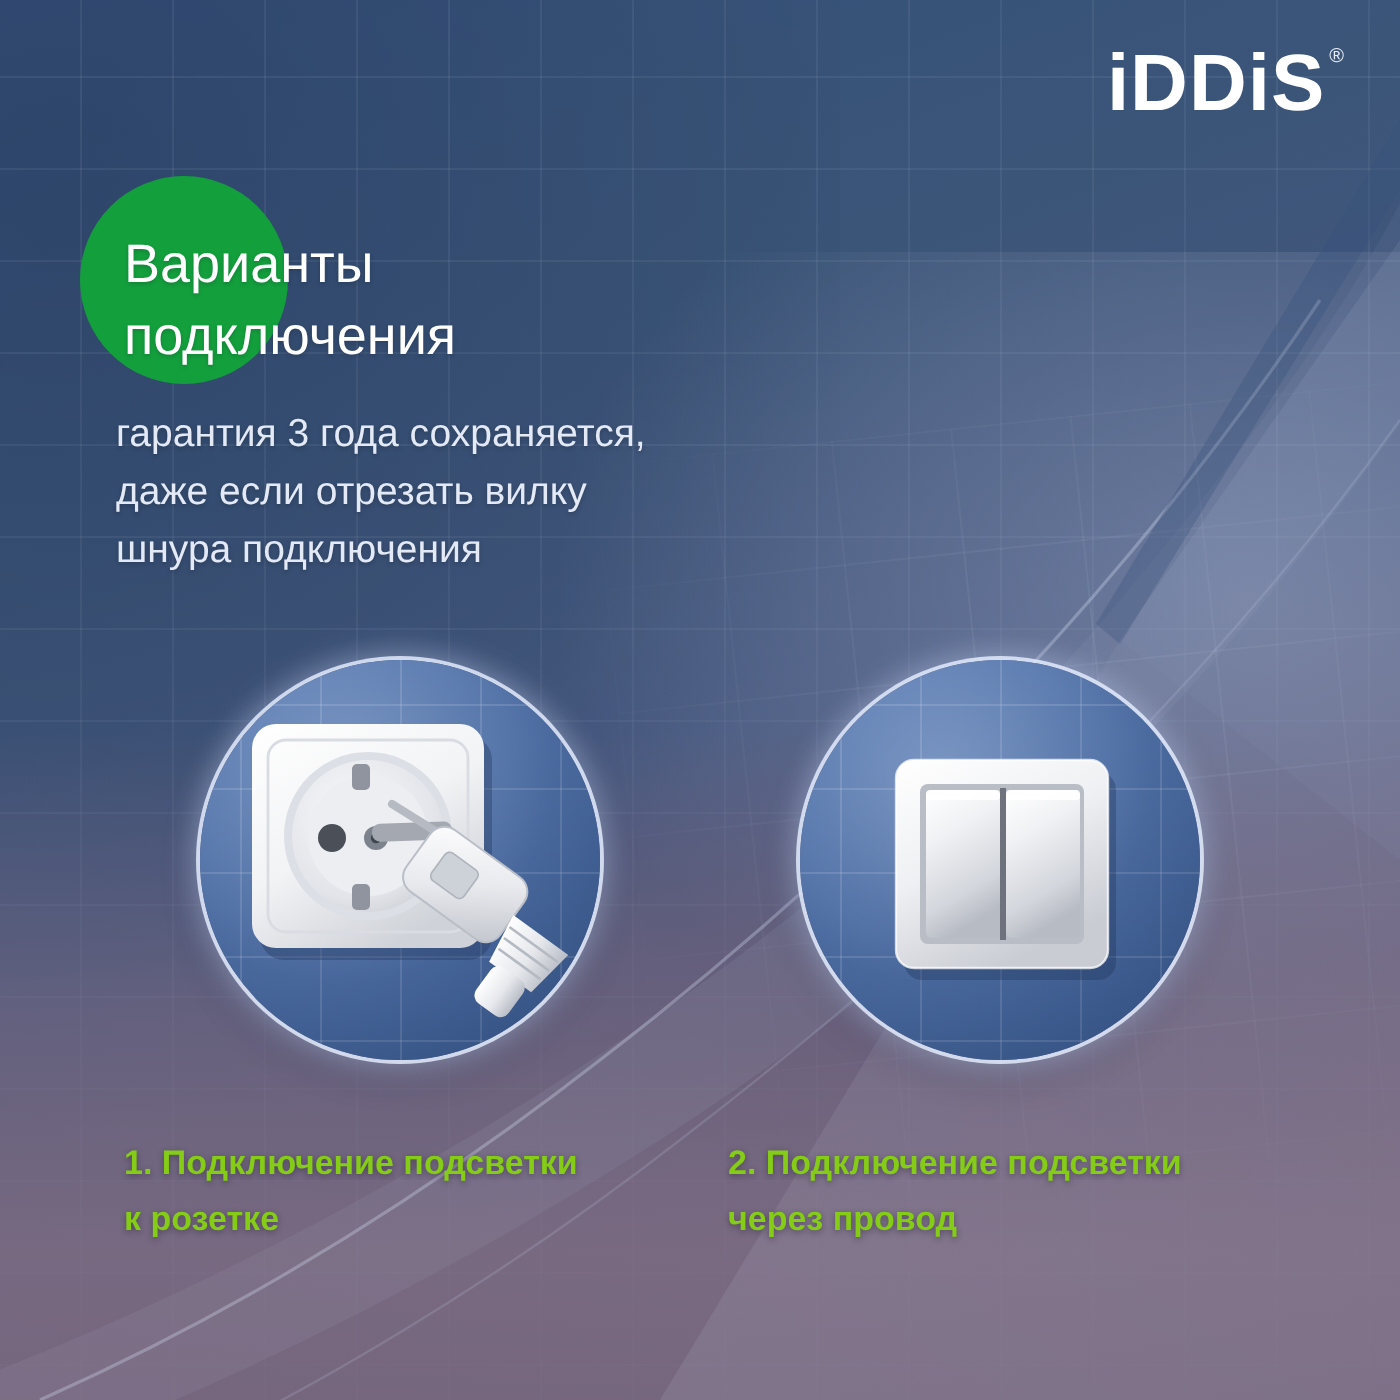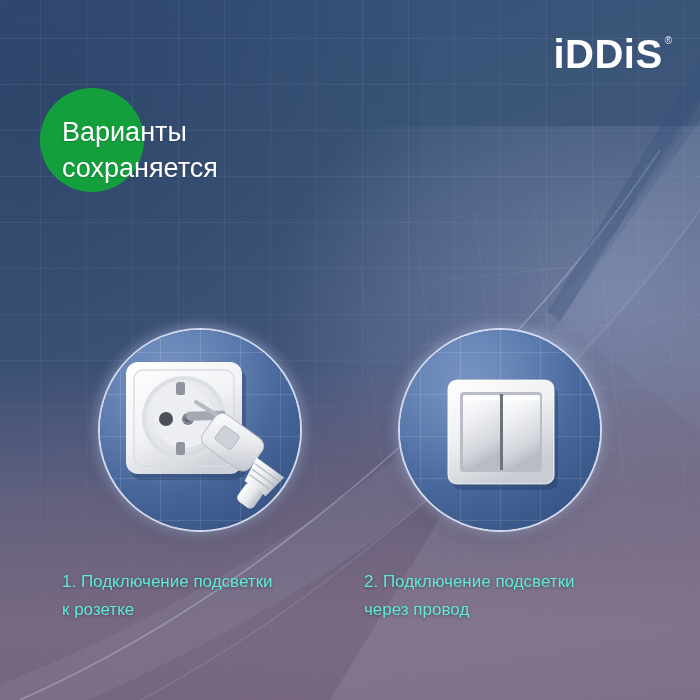--- a/index.html
+++ b/index.html
@@ -78,21 +78,21 @@
   
   .swoosh {
     position: absolute;
     inset: 0;
     pointer-events: none;
   }
 
   
   .logo {
     position: absolute;
-    top: 34px;
+    top: 22px;
     right: 28px;
     display: flex;
     align-items: flex-start;
     color: #ffffff;
   }
   .logo-text {
     font-size: 40px;
     font-weight: 700;
     letter-spacing: 0.5px;
     line-height: 1;
@@ -172,24 +172,24 @@
   .prod-shade {
     position: absolute;
     inset: 0;
     background: radial-gradient(circle at 35% 28%, rgba(255,255,255,0.16) 0%, rgba(255,255,255,0) 55%),
                 linear-gradient(150deg, rgba(255,255,255,0.07) 0%, rgba(10,20,45,0.22) 100%);
   }
 
   
   .caption {
     position: absolute;
-    color: #5eead4;
+    color: #84cc16;
     font-size: 17px;
     line-height: 1.62;
-    font-weight: 400;
+    font-weight: 700;
     white-space: pre-line;
     text-shadow: 0 1px 3px rgba(30,25,45,0.45);
   }
   .cap-1 { left: 62px; top: 551px; width: 300px; }
   .cap-2 { left: 364px; top: 551px; width: 300px; }
 </style>
 </head>
 <body>
 
 <div class="stage">
@@ -229,22 +229,25 @@
     <path d="M 560 320 L 700 430 L 700 700 L 330 700 Z" fill="url(#swGrad2)" opacity="0.5"></path>
   </svg>
 
   <div class="logo">
     <span class="logo-text">iDDiS</span>
     <span class="logo-reg">®</span>
   </div>
 
   <div class="green-dot"></div>
   <h1 class="heading">Варианты
-сохраняется</h1>
-
+подключения</h1>
+
+  <p class="subtext">гарантия 3 года сохраняется,
+даже если отрезать вилку
+шнура подключения</p>
 
   <div class="prod prod-1">
     <div class="prod-inner">
       <div class="prod-tiles"></div>
       <div class="prod-shade"></div>
       <svg viewBox="0 0 200 200" width="200" height="200" style="position:absolute;inset:0;">
         <defs>
           <linearGradient id="plateG" x1="0" y1="0" x2="0.6" y2="1">
             <stop offset="0%" stop-color="#ffffff"></stop>
             <stop offset="55%" stop-color="#f2f3f5"></stop>

